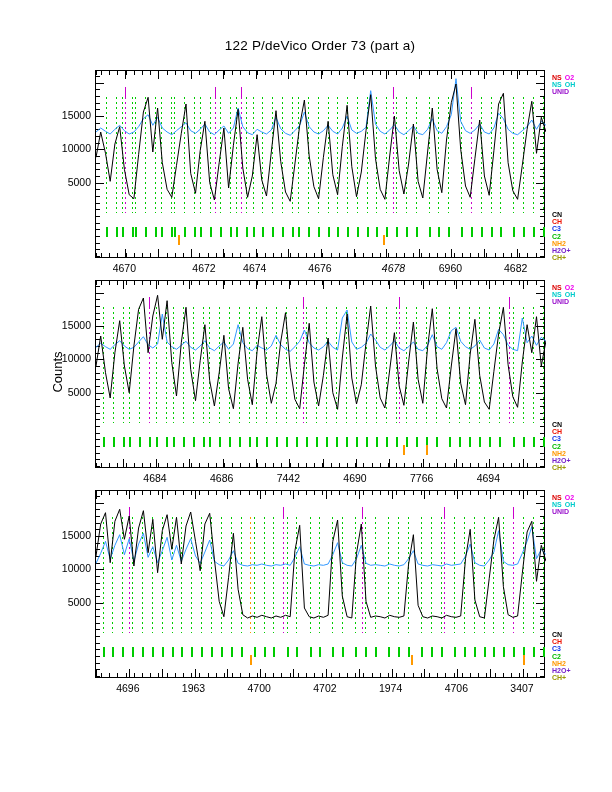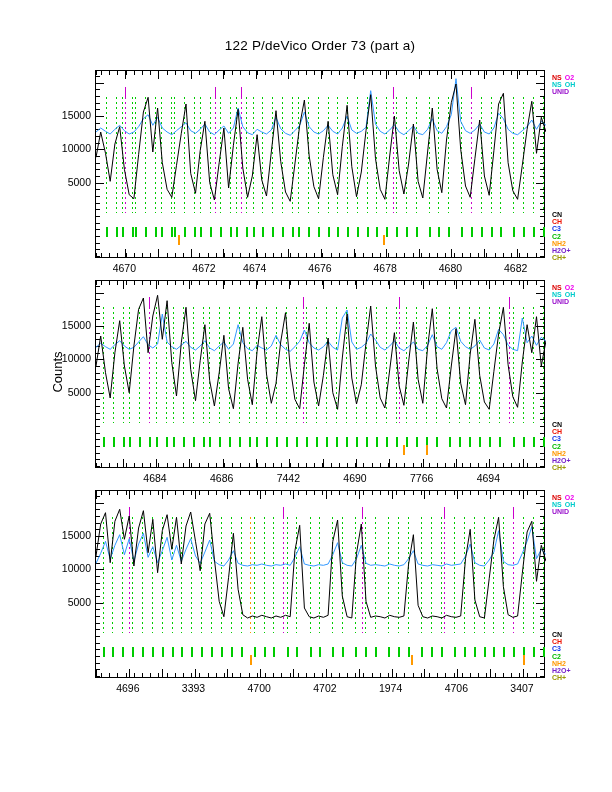--- a/index.html
+++ b/index.html
@@ -172,22 +172,22 @@
           <polyline points="0.0,86.3 4.7,61.0 9.5,82.3 14.2,110.3 18.9,73.0 23.7,55.7 28.4,98.3 33.2,123.7 37.9,127.7 42.6,83.7 47.4,41.0 52.1,26.3 56.8,81.0 61.6,37.0 66.3,91.7 71.1,118.3 75.8,126.3 80.5,94.3 85.3,62.3 90.0,33.0 94.7,102.3 99.5,122.3 104.2,79.7 108.9,50.3 113.7,111.7 118.4,129.0 123.2,91.7 127.9,57.0 132.6,117.0 137.4,74.3 142.1,38.3 146.8,97.0 151.6,126.3 156.3,105.0 161.1,63.7 165.8,109.0 170.5,125.0 175.3,81.0 180.0,39.7 184.7,90.3 189.5,121.0 194.2,130.3 198.9,93.0 203.7,54.3 208.4,29.0 213.2,85.0 217.9,115.7 222.6,127.7 227.4,86.3 232.1,50.3 236.8,103.7 241.6,123.7 246.3,75.7 251.1,34.3 255.8,95.7 260.5,125.7 265.3,101.0 270.0,59.7 274.7,23.7 279.5,87.7 284.2,118.3 288.9,128.3 293.7,85.0 298.4,45.0 303.2,99.7 307.9,123.0 312.6,93.0 317.4,53.0 322.1,110.3 326.8,127.0 331.6,81.0 336.3,37.0 341.1,98.3 345.8,121.7 350.5,69.0 355.3,31.7 360.0,13.0 364.7,78.3 369.5,115.0 374.2,126.3 378.9,87.7 383.7,49.0 388.4,105.0 393.2,124.3 397.9,79.7 402.6,33.0 407.4,22.3 412.1,91.7 416.8,119.7 421.6,128.3 426.3,94.3 431.1,58.3 435.8,30.3 440.5,82.3 445.3,46.3 450.0,61.0" fill="none" stroke="#000000" stroke-width="1"></polyline>
         </svg>
       </div>
       <div class="abs ticklab" style="left: 53px; top: 175.667px; width: 38px; text-align: right;">5000</div>
       <div class="abs ticklab" style="left: 53px; top: 142.333px; width: 38px; text-align: right;">10000</div>
       <div class="abs ticklab" style="left: 53px; top: 109px; width: 38px; text-align: right;">15000</div>
       <div class="abs ticklab" style="left: 104.348px; top: 262px; width: 40px; text-align: center;">4670</div>
       <div class="abs ticklab" style="left: 184px; top: 262px; width: 40px; text-align: center;">4672</div>
       <div class="abs ticklab" style="left: 234.783px; top: 262px; width: 40px; text-align: center;">4674</div>
       <div class="abs ticklab" style="left: 300px; top: 262px; width: 40px; text-align: center;">4676</div>
-      <div class="abs ticklab" style="left: 365.217px; top: 262px; width: 40px; text-align: center;">4678</div>
-      <div class="abs ticklab" style="left: 430.435px; top: 262px; width: 40px; text-align: center;">4680</div>
+      <div class="abs ticklab" style="left: 365.217px; top: 262px; width: 40px; text-align: right; font-style: italic;">4678</div>
+      <div class="abs ticklab" style="left: 430.435px; top: 262px; width: 40px; text-align: center;">6960</div>
       <div class="abs ticklab" style="left: 495.652px; top: 262px; width: 40px; text-align: center;">4682</div>
       <div class="abs leg" style="left: 552px; top: 74px;"><span style="color: rgb(221, 0, 0);">NS</span><span style="color: rgb(238, 0, 238); margin-left: 3px;">O2</span></div>
       <div class="abs leg" style="left: 552px; top: 81px;"><span style="color: rgb(0, 204, 204);">NS</span><span style="color: rgb(0, 204, 204); margin-left: 3px;">OH</span></div>
       <div class="abs leg" style="left: 552px; top: 88px;"><span style="color: rgb(153, 17, 204);">UNID</span></div>
       <div class="abs leg" style="left: 552px; top: 211px; color: rgb(0, 0, 0);">CN</div>
       <div class="abs leg" style="left: 552px; top: 218.2px; color: rgb(238, 17, 0);">CH</div>
       <div class="abs leg" style="left: 552px; top: 225.4px; color: rgb(17, 51, 238);">C3</div>
       <div class="abs leg" style="left: 552px; top: 232.6px; color: rgb(0, 187, 0);">C2</div>
       <div class="abs leg" style="left: 552px; top: 239.8px; color: rgb(255, 153, 0);">NH2</div>
       <div class="abs leg" style="left: 552px; top: 247px; color: rgb(119, 34, 204);">H2O+</div>
@@ -500,21 +500,21 @@
         <div class="abs" style="left: 427.007px; top: 164px; width: 2px; height: 10px; background: rgb(255, 153, 0);"></div>
         <svg width="450" height="188" style="position: absolute; left: 0px; top: 0px;">
           <polyline points="0.0,72.3 4.7,62.3 9.5,50.3 14.2,68.3 18.9,54.3 23.7,43.7 28.4,63.7 33.2,47.7 37.9,70.3 42.6,53.0 47.4,42.3 52.1,66.3 56.8,55.7 61.6,71.7 66.3,59.7 71.1,46.3 75.8,69.0 80.5,54.3 85.3,70.3 90.0,58.3 94.7,47.7 99.5,65.0 104.2,72.3 108.9,61.0 113.7,49.0 118.4,70.3 123.2,73.7 127.9,75.0 132.6,69.0 137.4,59.7 142.1,72.3 146.8,74.3 151.6,75.0 156.3,73.7 161.1,74.3 165.8,73.0 170.5,74.3 175.3,75.0 180.0,73.7 184.7,74.3 189.5,73.0 194.2,74.3 198.9,66.3 203.7,55.7 208.4,73.0 213.2,74.3 217.9,75.0 222.6,73.7 227.4,74.3 232.1,73.0 236.8,63.7 241.6,51.7 246.3,71.7 251.1,74.3 255.8,75.0 260.5,67.7 265.3,54.3 270.0,72.3 274.7,74.3 279.5,73.7 284.2,74.3 288.9,75.0 293.7,73.0 298.4,74.3 303.2,75.0 307.9,73.7 312.6,67.7 317.4,59.7 322.1,73.0 326.8,74.3 331.6,75.0 336.3,73.7 341.1,74.3 345.8,75.0 350.5,73.0 355.3,74.3 360.0,73.7 364.7,73.0 369.5,65.0 374.2,53.0 378.9,71.7 383.7,74.3 388.4,75.0 393.2,69.0 397.9,61.0 402.6,39.7 407.4,70.3 412.1,73.7 416.8,74.3 421.6,73.0 426.3,62.3 431.1,50.3 435.8,35.7 440.5,67.7 445.3,58.3 450.0,63.7" fill="none" stroke="#3399ff" stroke-width="1"></polyline>
           <polyline points="0.0,65.0 4.7,33.0 9.5,21.7 14.2,71.7 18.9,30.3 23.7,18.3 28.4,48.3 33.2,25.0 37.9,75.0 42.6,37.0 47.4,19.7 52.1,61.7 56.8,28.3 61.6,81.7 66.3,39.7 71.1,23.7 75.8,58.3 80.5,26.3 85.3,73.0 90.0,35.0 94.7,21.0 99.5,50.3 104.2,79.7 108.9,33.0 113.7,22.3 118.4,68.3 123.2,110.3 127.9,125.7 132.6,86.3 137.4,42.3 142.1,98.3 146.8,123.7 151.6,127.0 156.3,125.0 161.1,126.3 165.8,124.3 170.5,125.7 175.3,127.0 180.0,125.0 184.7,126.3 189.5,124.3 194.2,125.7 198.9,59.7 203.7,34.3 208.4,117.0 213.2,125.7 217.9,127.0 222.6,125.0 227.4,126.3 232.1,124.3 236.8,50.3 241.6,29.0 246.3,105.0 251.1,125.7 255.8,127.0 260.5,62.3 265.3,33.0 270.0,110.3 274.7,126.3 279.5,125.0 284.2,125.7 288.9,127.0 293.7,124.3 298.4,125.7 303.2,126.3 307.9,125.0 312.6,73.0 317.4,43.7 322.1,114.3 326.8,125.7 331.6,127.0 336.3,125.0 341.1,125.7 345.8,127.0 350.5,124.3 355.3,125.7 360.0,126.3 364.7,125.0 369.5,67.7 374.2,38.3 378.9,109.0 383.7,125.7 388.4,127.0 393.2,87.7 397.9,49.0 402.6,26.3 407.4,95.7 412.1,123.7 416.8,126.3 421.6,125.0 426.3,82.3 431.1,41.0 435.8,30.3 440.5,90.3 445.3,54.3 450.0,70.3" fill="none" stroke="#000000" stroke-width="1"></polyline>
         </svg>
       </div>
       <div class="abs ticklab" style="left: 53px; top: 595.667px; width: 38px; text-align: right;">5000</div>
       <div class="abs ticklab" style="left: 53px; top: 562.333px; width: 38px; text-align: right;">10000</div>
       <div class="abs ticklab" style="left: 53px; top: 529px; width: 38px; text-align: right;">15000</div>
       <div class="abs ticklab" style="left: 107.847px; top: 682px; width: 40px; text-align: center;">4696</div>
-      <div class="abs ticklab" style="left: 173.54px; top: 682px; width: 40px; text-align: center;">3393</div>
+      <div class="abs ticklab" style="left: 173.54px; top: 682px; width: 40px; text-align: center;">1963</div>
       <div class="abs ticklab" style="left: 239.234px; top: 682px; width: 40px; text-align: center;">4700</div>
       <div class="abs ticklab" style="left: 304.927px; top: 682px; width: 40px; text-align: center;">4702</div>
       <div class="abs ticklab" style="left: 370.62px; top: 682px; width: 40px; text-align: center;">1974</div>
       <div class="abs ticklab" style="left: 436.314px; top: 682px; width: 40px; text-align: center;">4706</div>
       <div class="abs ticklab" style="left: 502.007px; top: 682px; width: 40px; text-align: center;">3407</div>
       <div class="abs leg" style="left: 552px; top: 494px;"><span style="color: rgb(221, 0, 0);">NS</span><span style="color: rgb(238, 0, 238); margin-left: 3px;">O2</span></div>
       <div class="abs leg" style="left: 552px; top: 501px;"><span style="color: rgb(0, 204, 204);">NS</span><span style="color: rgb(0, 204, 204); margin-left: 3px;">OH</span></div>
       <div class="abs leg" style="left: 552px; top: 508px;"><span style="color: rgb(153, 17, 204);">UNID</span></div>
       <div class="abs leg" style="left: 552px; top: 631px; color: rgb(0, 0, 0);">CN</div>
       <div class="abs leg" style="left: 552px; top: 638.2px; color: rgb(238, 17, 0);">CH</div>

